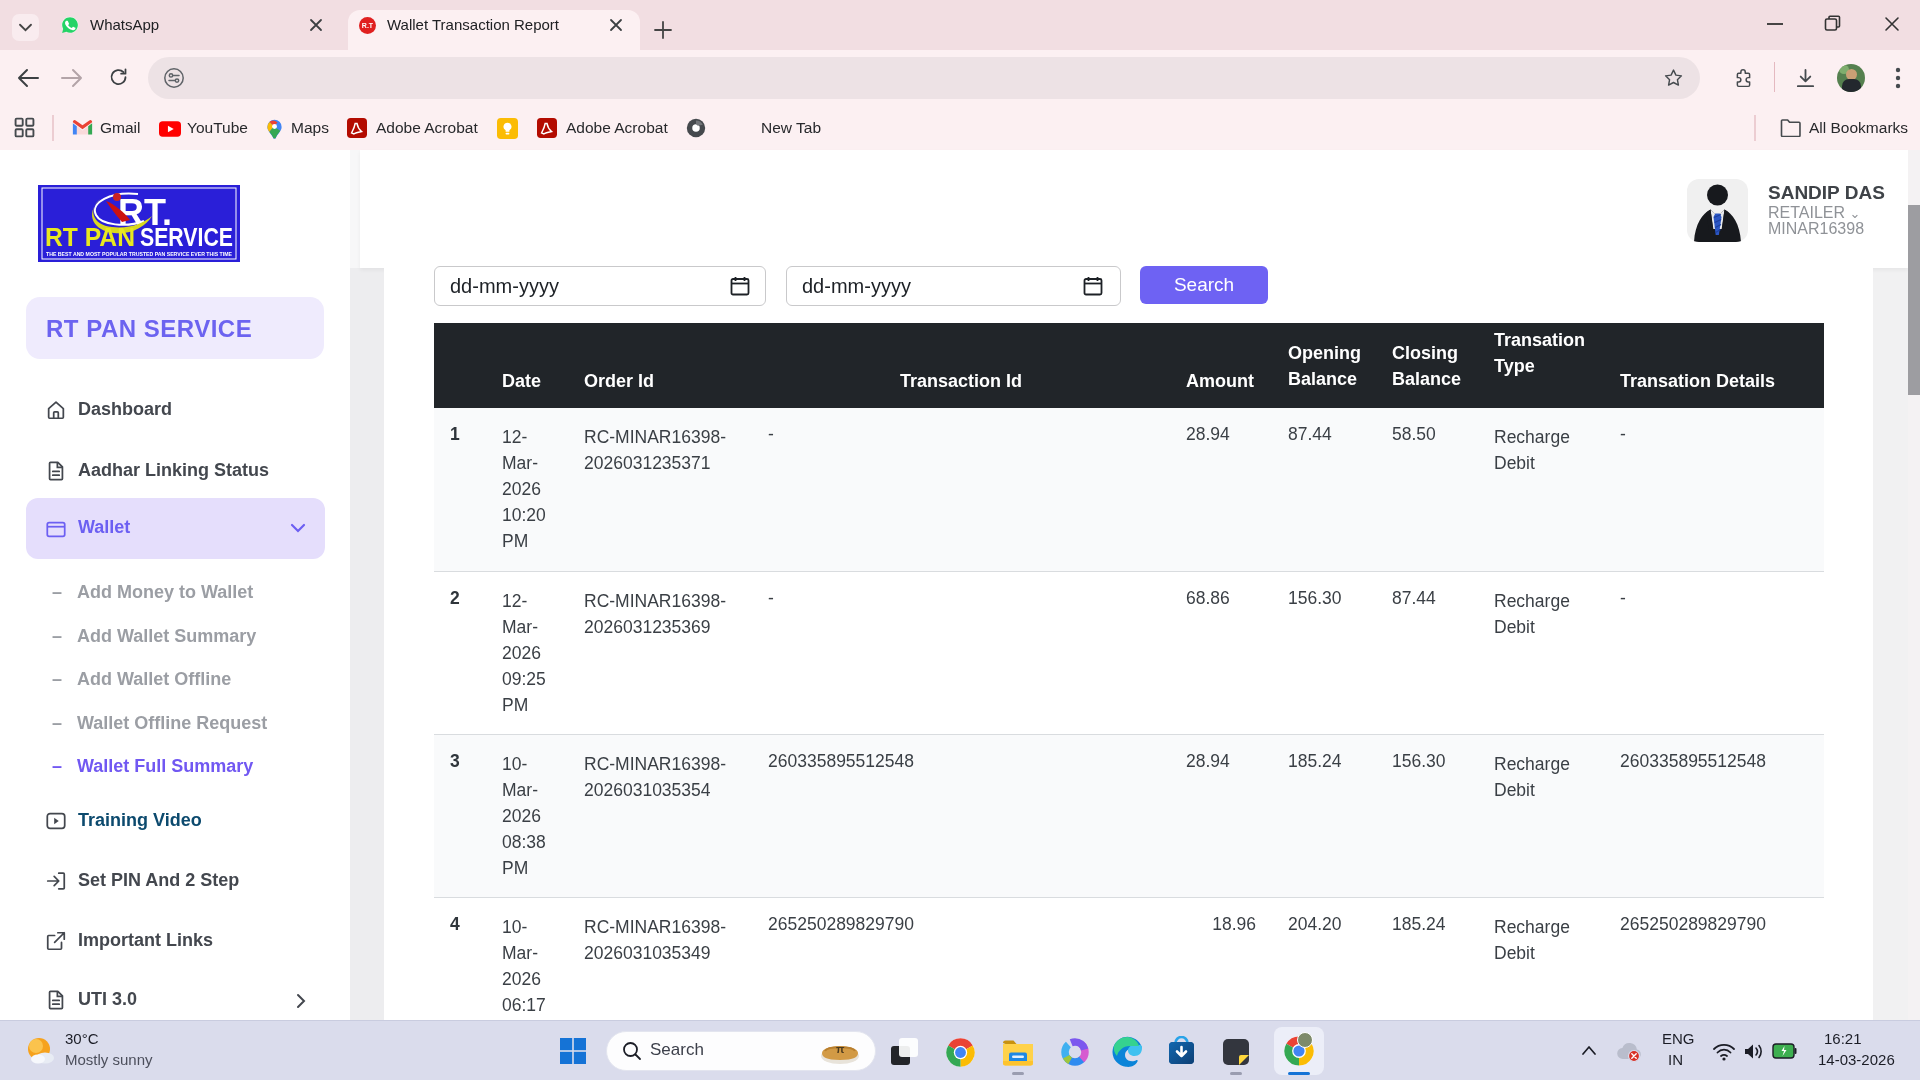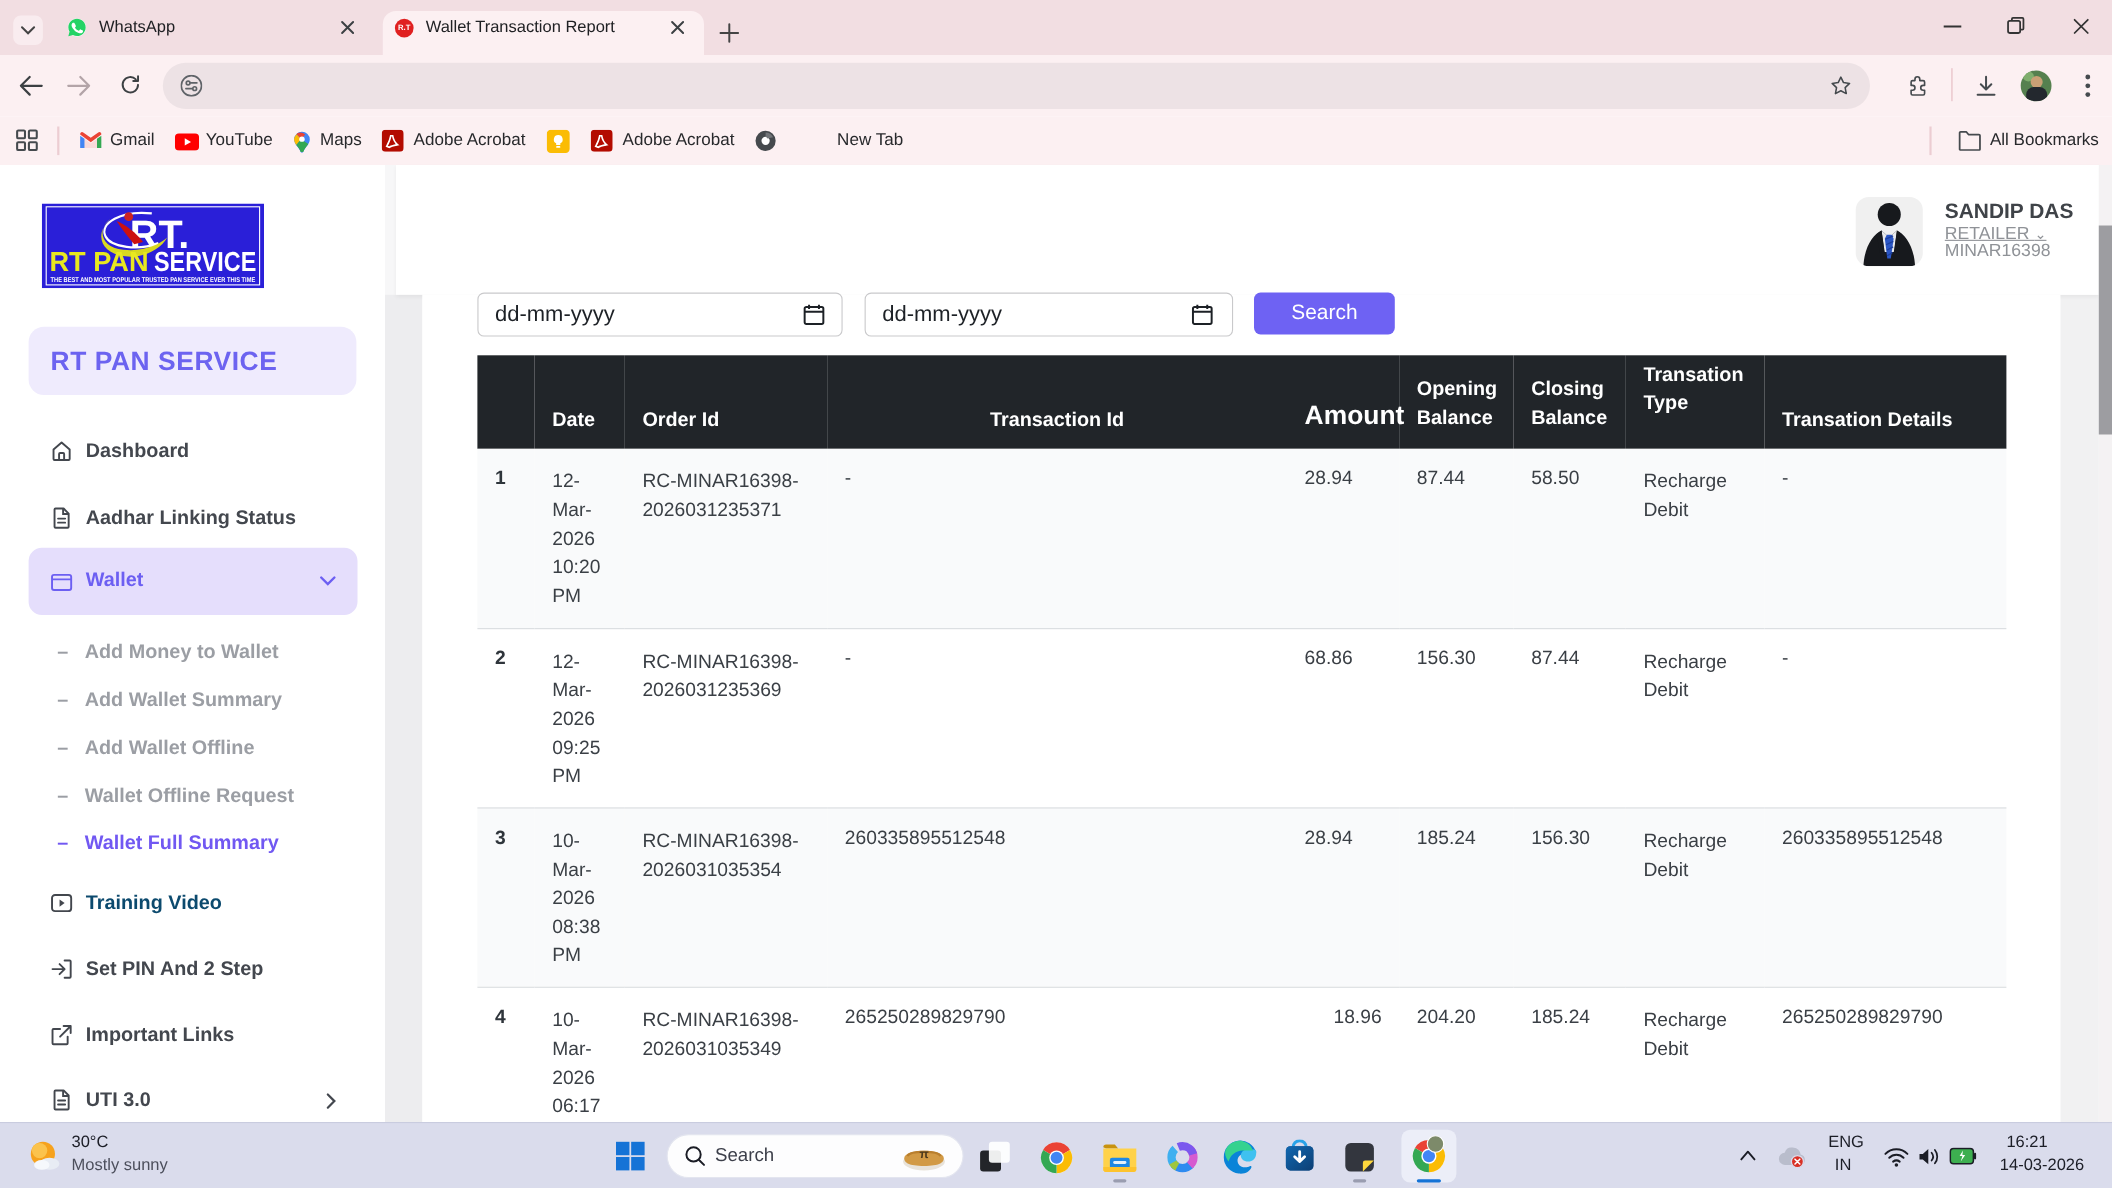--- a/index.html
+++ b/index.html
@@ -258,21 +258,21 @@
       <svg width="61" height="63" viewBox="0 0 61 63">
           <circle cx="30.5" cy="16" r="10.5" fill="#17191d"></circle>
           <path d="M7 63 C8 45 15.5 34.5 23.5 30.5 L30.5 37 37.5 30.5 C45.5 34.5 53 45 54 63 Z" fill="#17191d"></path>
           <path d="M23.5 30.5 L30.5 37 L37.5 30.5 L35 50 h-9z" fill="#e9eaec"></path>
           <path d="M28.3 34.5 h4.4 l1.8 3.5 -2.6 18 h-3.2 l-2.2-18z" fill="#2b56c4"></path>
           <path d="M27 38.5 l7-3 M27.6 43.5 l6.6-3 M28.2 48.5 l5.8-3 M28.6 53.5 l5-3" stroke="#1c3f9e" stroke-width="1.2" fill="none"></path>
           <path d="M23.5 30.5 L19 34 22 51 26.5 51z M37.5 30.5 L42 34 39 51 34.5 51z" fill="#17191d"></path>
         </svg>
     </div>
     <div class="abs" style="left:1408px;top:32px;font-size:19px;font-weight:bold;color:#3f4348;">SANDIP DAS</div>
-    <div class="abs" style="left:1408px;top:54px;font-size:16px;color:#8f9297;text-decoration:underline;">RETAILER <span style="font-size:13px;">⌄</span></div>
+    <div class="abs" style="left:1408px;top:54px;font-size:16px;color:#8f9297;">RETAILER <span style="font-size:13px;">⌄</span></div>
     <div class="abs" style="left:1408px;top:70px;font-size:16px;color:#8f9297;">MINAR16398</div>
   </div>
 
   <div class="abs" style="left:384px;top:118px;width:1489px;height:752px;background:#fff;">
 
     <div class="abs" style="left:50px;top:-2px;width:332px;height:40px;border:1px solid #c9c9cb;border-radius:6px;background:#fff;"></div>
     <div class="abs" style="left:66px;top:7px;font-size:20px;color:#1d2126;">dd-mm-yyyy</div>
     <svg class="abs" style="left:346px;top:8px;" width="20" height="20" viewBox="0 0 20 20">
         <rect x="1.5" y="3" width="17" height="15.5" rx="1.5" fill="none" stroke="#1d2126" stroke-width="1.8"></rect>
         <path d="M1.5 7.5 h17" stroke="#1d2126" stroke-width="1.8"></path>
@@ -301,21 +301,21 @@
             <col style="width:102px">
             <col style="width:126px">
             <col style="width:220px">
         </colgroup>
         <thead>
           <tr style="background:#212529;color:#fff;height:85px;">
             <th></th>
             <th style="text-align:left;vertical-align:bottom;padding:0 16px 16px;font-size:18px;">Date</th>
             <th style="text-align:left;vertical-align:bottom;padding:0 16px 16px;font-size:18px;">Order Id</th>
             <th style="text-align:center;vertical-align:bottom;padding:0 16px 16px;font-size:18px;">Transaction Id</th>
-            <th style="text-align:left;vertical-align:bottom;padding:0 16px 16px;font-size:24px;">Amount</th>
+            <th style="text-align:left;vertical-align:bottom;padding:0 16px 16px;font-size:18px;">Amount</th>
             <th style="text-align:left;vertical-align:bottom;padding:0 16px 16px;font-size:18px;line-height:26px;">Opening Balance</th>
             <th style="text-align:left;vertical-align:bottom;padding:0 16px 16px;font-size:18px;line-height:26px;">Closing Balance</th>
             <th style="text-align:left;vertical-align:bottom;padding:0 16px 29px;font-size:18px;line-height:26px;">Transation Type</th>
             <th style="text-align:left;vertical-align:bottom;padding:0 16px 16px;font-size:18px;">Transation Details</th>
           </tr>
         </thead>
         <tbody style="font-size:17.5px;color:#3a3f45;">
           <tr style="height:163px;background:#f9fafb;border-bottom:1px solid #d9dcdf;">
             <td style="vertical-align:top;padding:16px;font-weight:bold;color:#2f353b;">1</td>
             <td style="vertical-align:top;padding:16px;line-height:26px;">12-<br>Mar-<br>2026<br>10:20<br>PM</td>

